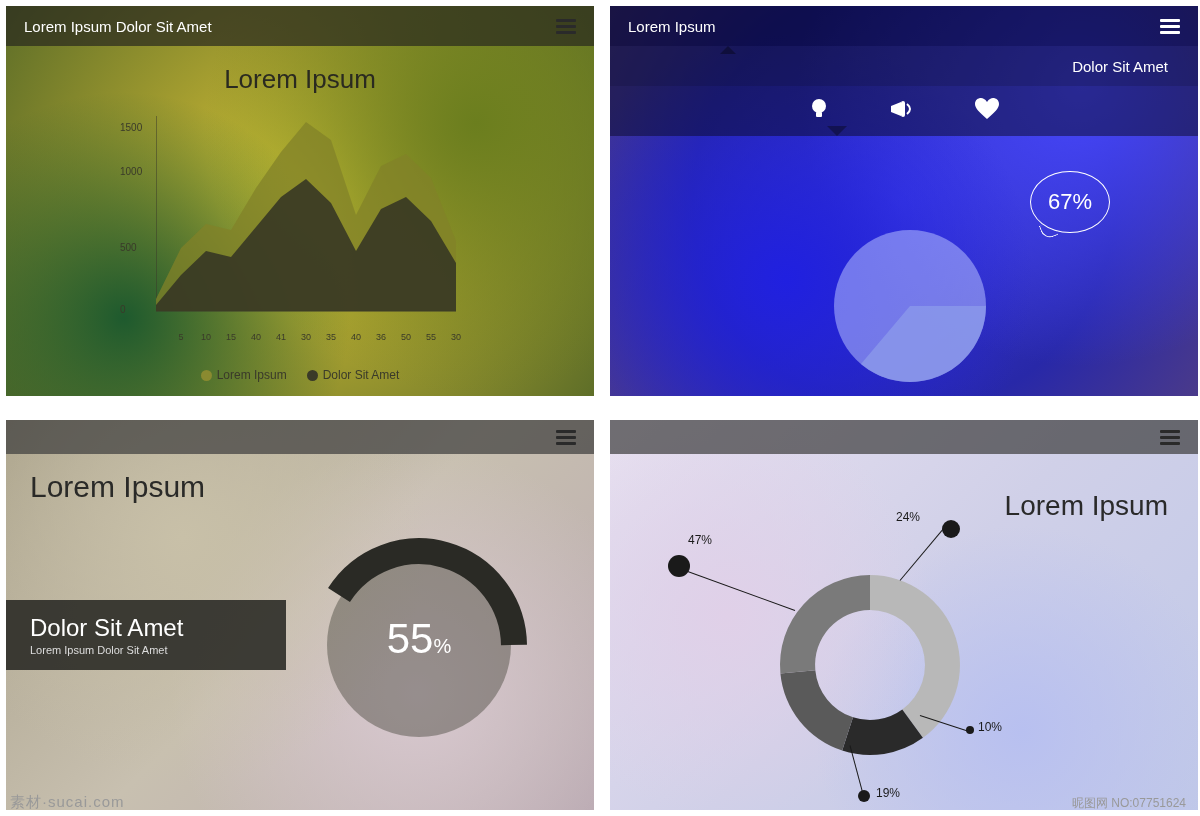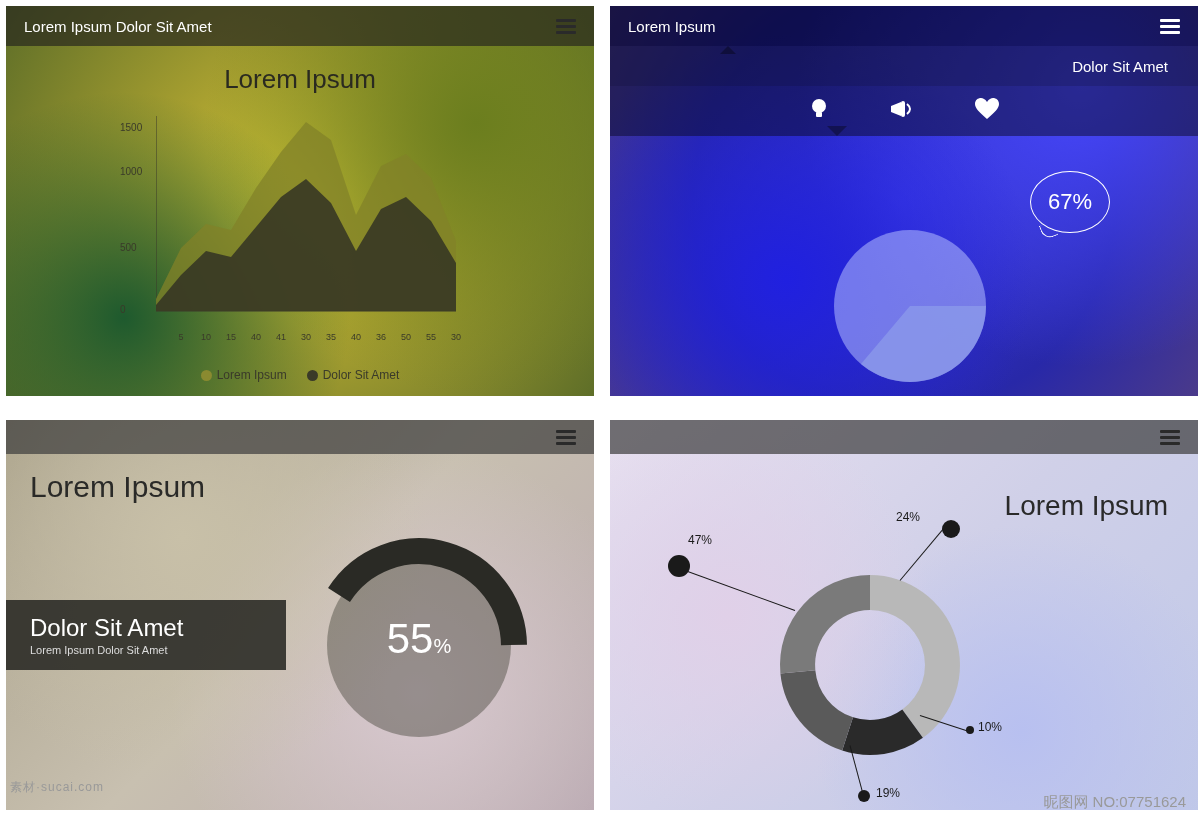--- a/index.html
+++ b/index.html
@@ -35,22 +35,22 @@
 .card3-box h3{color:#fff;font-size:24px;font-weight:400}
 .card3-box p{color:#ddd;font-size:11px;margin-top:2px}
 .gauge{position:absolute;right:60px;top:110px}
 .gauge-text{position:absolute;width:230px;text-align:center;top:195px;right:60px;color:#fff;font-size:42px;font-weight:400}
 .gauge-text small{font-size:20px}
 .card4-title{position:absolute;top:70px;right:30px;font-size:28px;color:#2a2a2a;font-weight:400}
 .donut{position:absolute;left:150px;top:135px}
 .pct-label{position:absolute;font-size:12px;color:#1a1a1a;font-weight:500}
 .dot{border-radius:50%;background:#1a1a1a;position:absolute}
 .line{position:absolute;background:#1a1a1a;height:1px;transform-origin:left center}
-.watermark1{position:absolute;bottom:20px;left:10px;font-size:12px;color:#999;letter-spacing:1px}
-.watermark2{position:absolute;bottom:4px;right:14px;font-size:15px;color:#999}
+.watermark1{position:absolute;bottom:4px;left:10px;font-size:15px;color:#999;letter-spacing:1px}
+.watermark2{position:absolute;bottom:4px;right:14px;font-size:12px;color:#999}
 </style>
 </head>
 <body>
 
 <div class="grid">
 
   <div class="card card1">
     <div class="topbar">
       <span class="topbar-title">Lorem Ipsum Dolor Sit Amet</span>
       <div class="hamburger">

